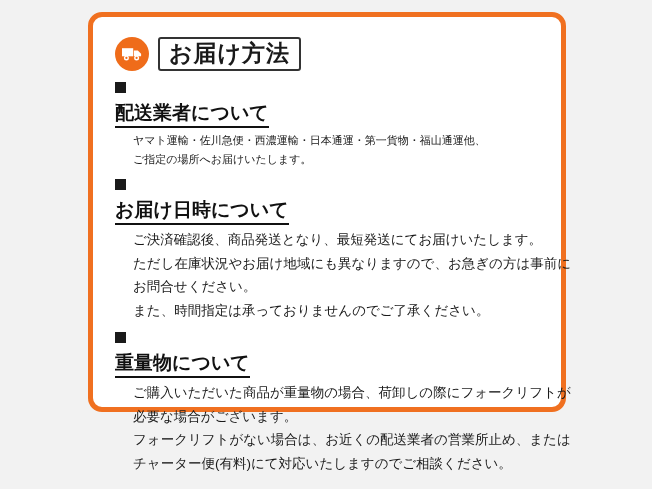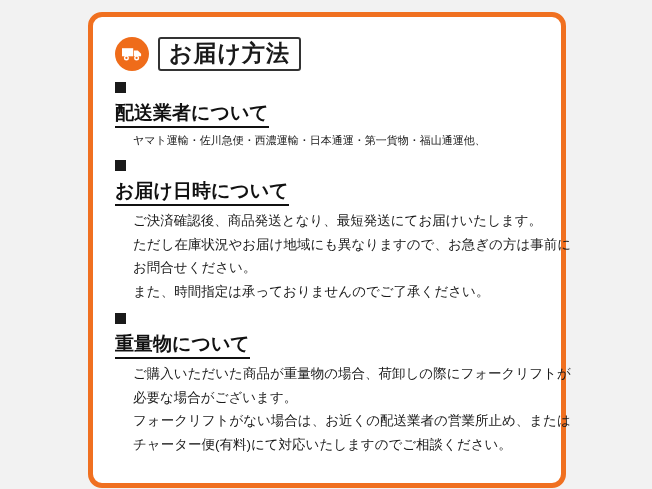--- a/index.html
+++ b/index.html
@@ -18,21 +18,21 @@
     width: 652px;
     height: 489px;
     background: #f2f2f2;
     box-sizing: border-box;
   }
   .panel {
     position: absolute;
     left: 88px;
     top: 12px;
     width: 478px;
-    height: 476px;
+    height: 400px;
     box-sizing: border-box;
     background: #ffffff;
     border: 5px solid #f07020;
     border-radius: 14px;
     padding: 16px 18px 10px 18px;
   }
   
   .header {
     display: flex;
     align-items: center;
@@ -134,20 +134,21 @@
       </span>
     </div>
 
     <div class="section">
       <div class="section-head">
         <span class="sq"></span>
         <span class="section-title">配送業者について</span>
       </div>
       <div class="body-lines">
         <p>ヤマト運輸・佐川急便・西濃運輸・日本通運・第一貨物・福山通運他、</p>
+        <p>ご指定の場所へお届けいたします。</p>
       </div>
     </div>
 
     <div class="section">
       <div class="section-head">
         <span class="sq"></span>
         <span class="section-title">お届け日時について</span>
       </div>
       <div class="body-lines small">
         <p>ご決済確認後、商品発送となり、最短発送にてお届けいたします。</p>

